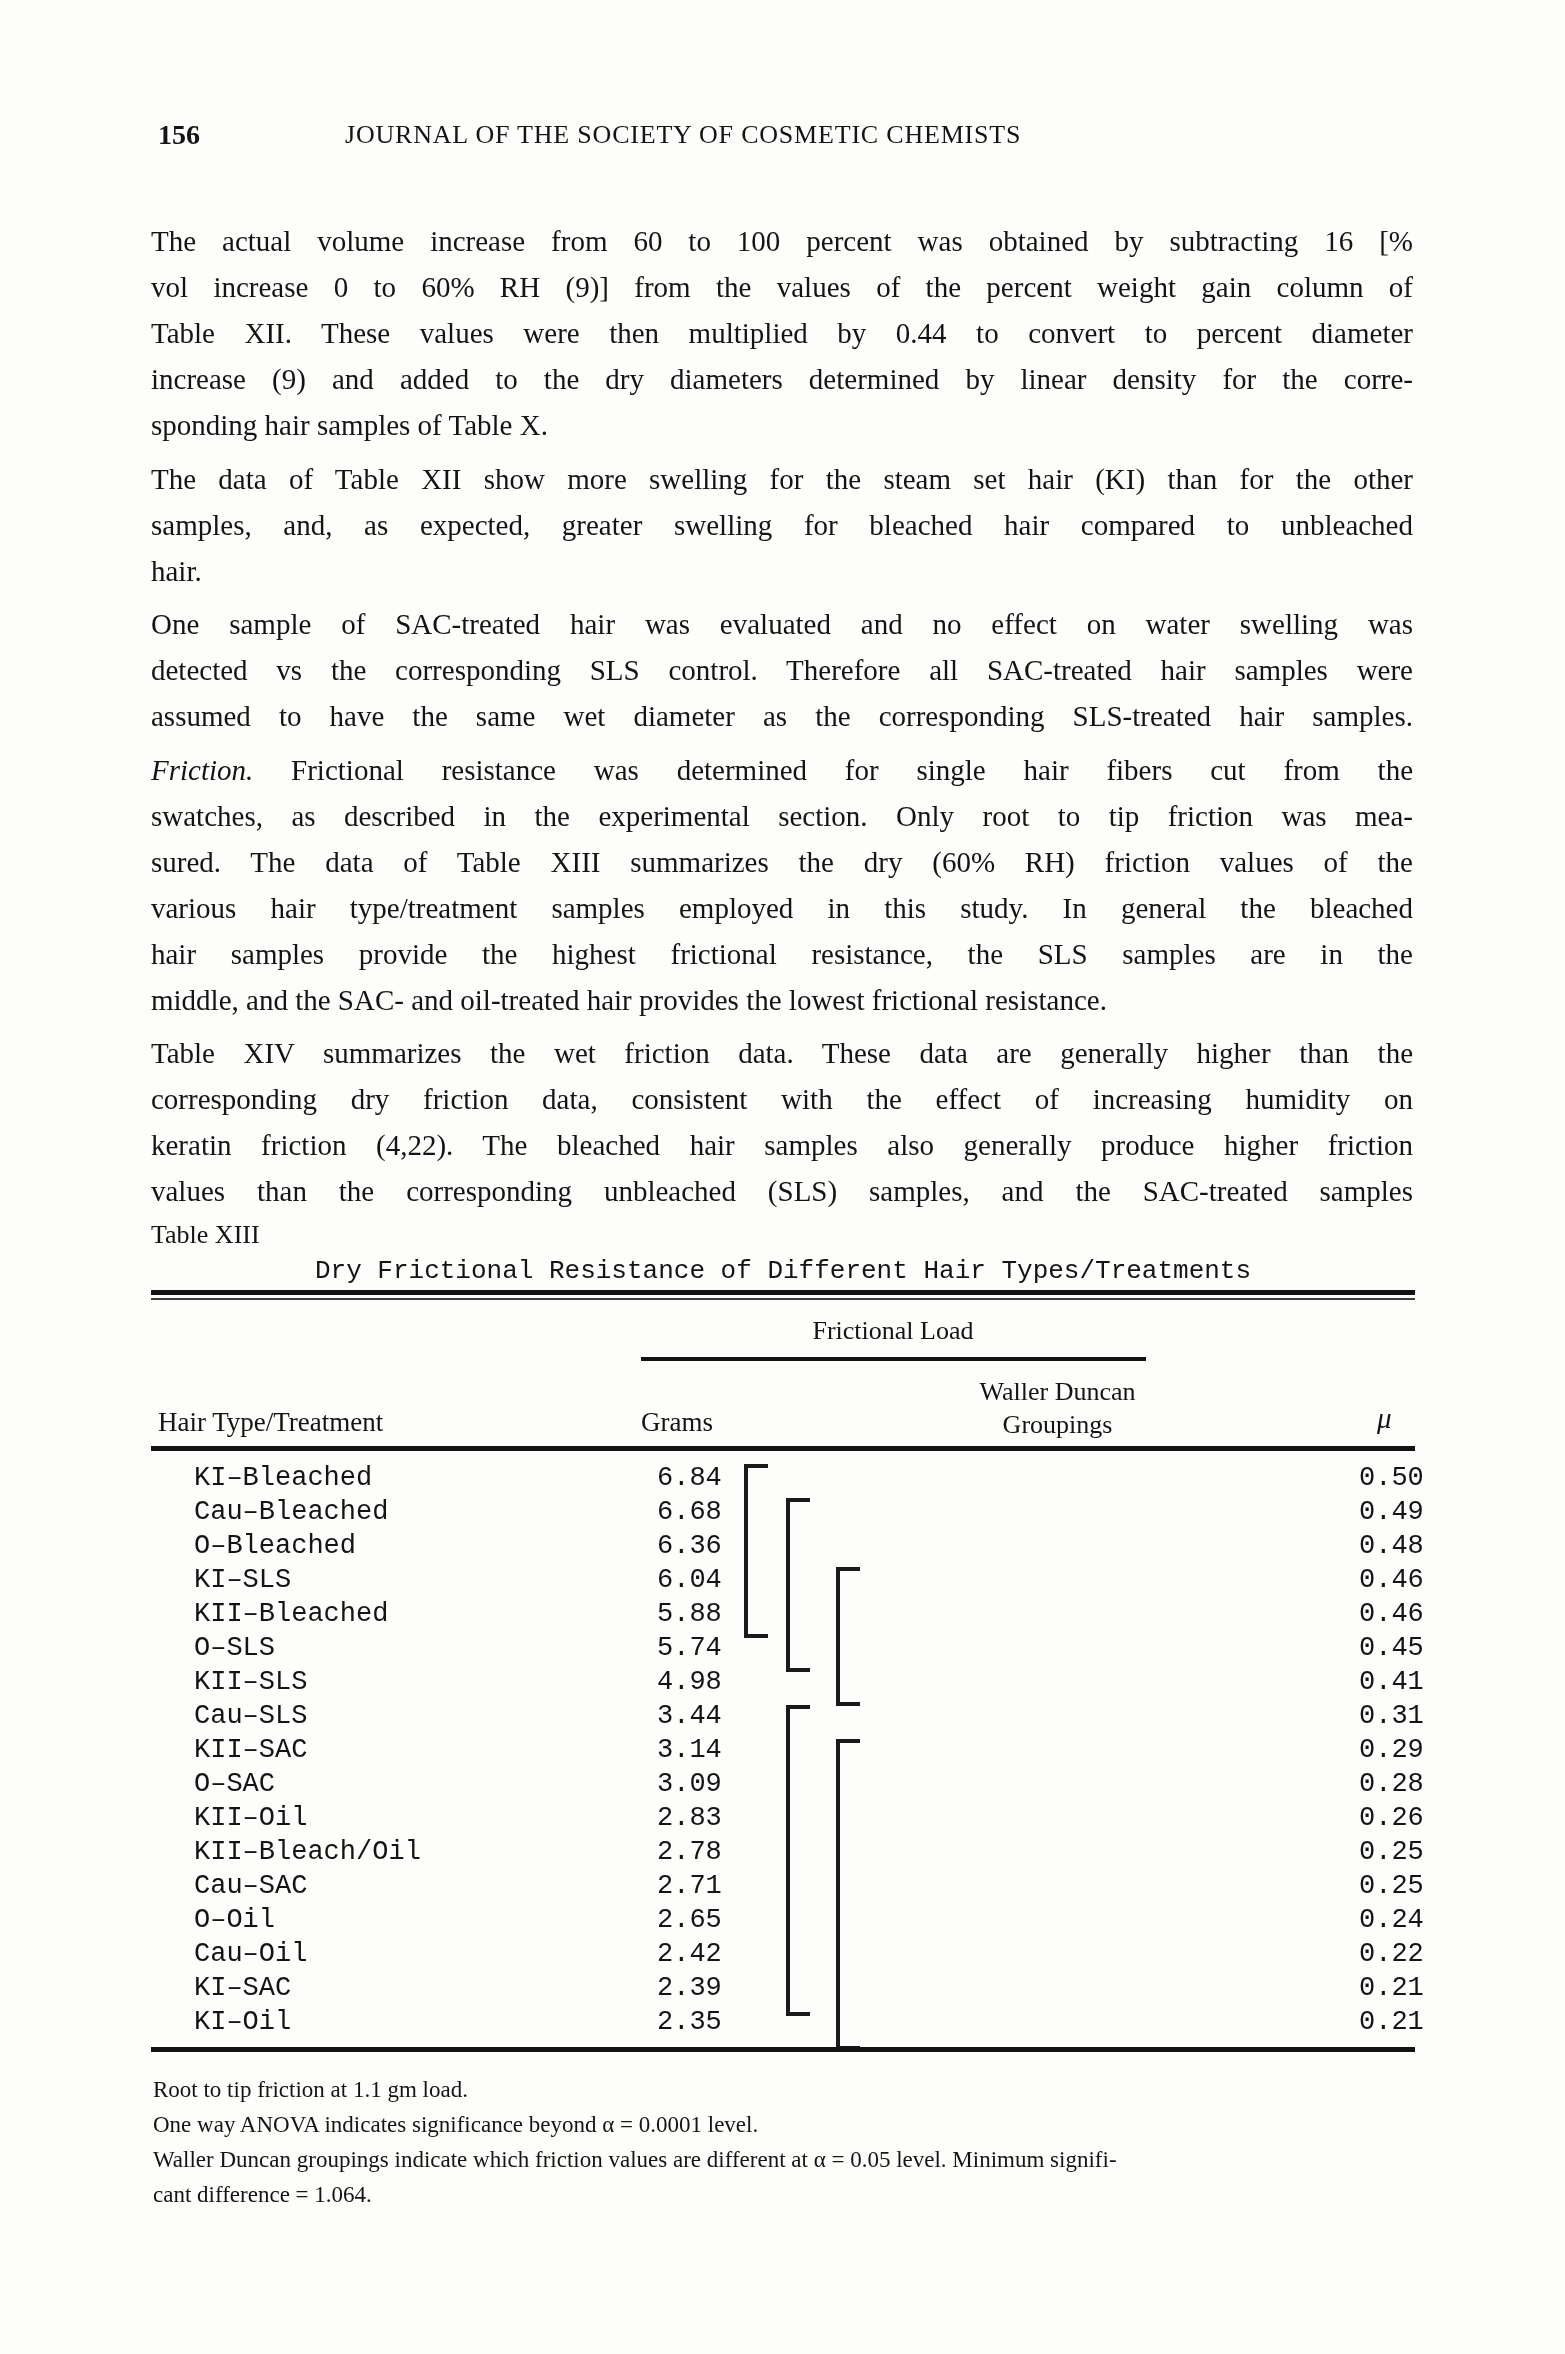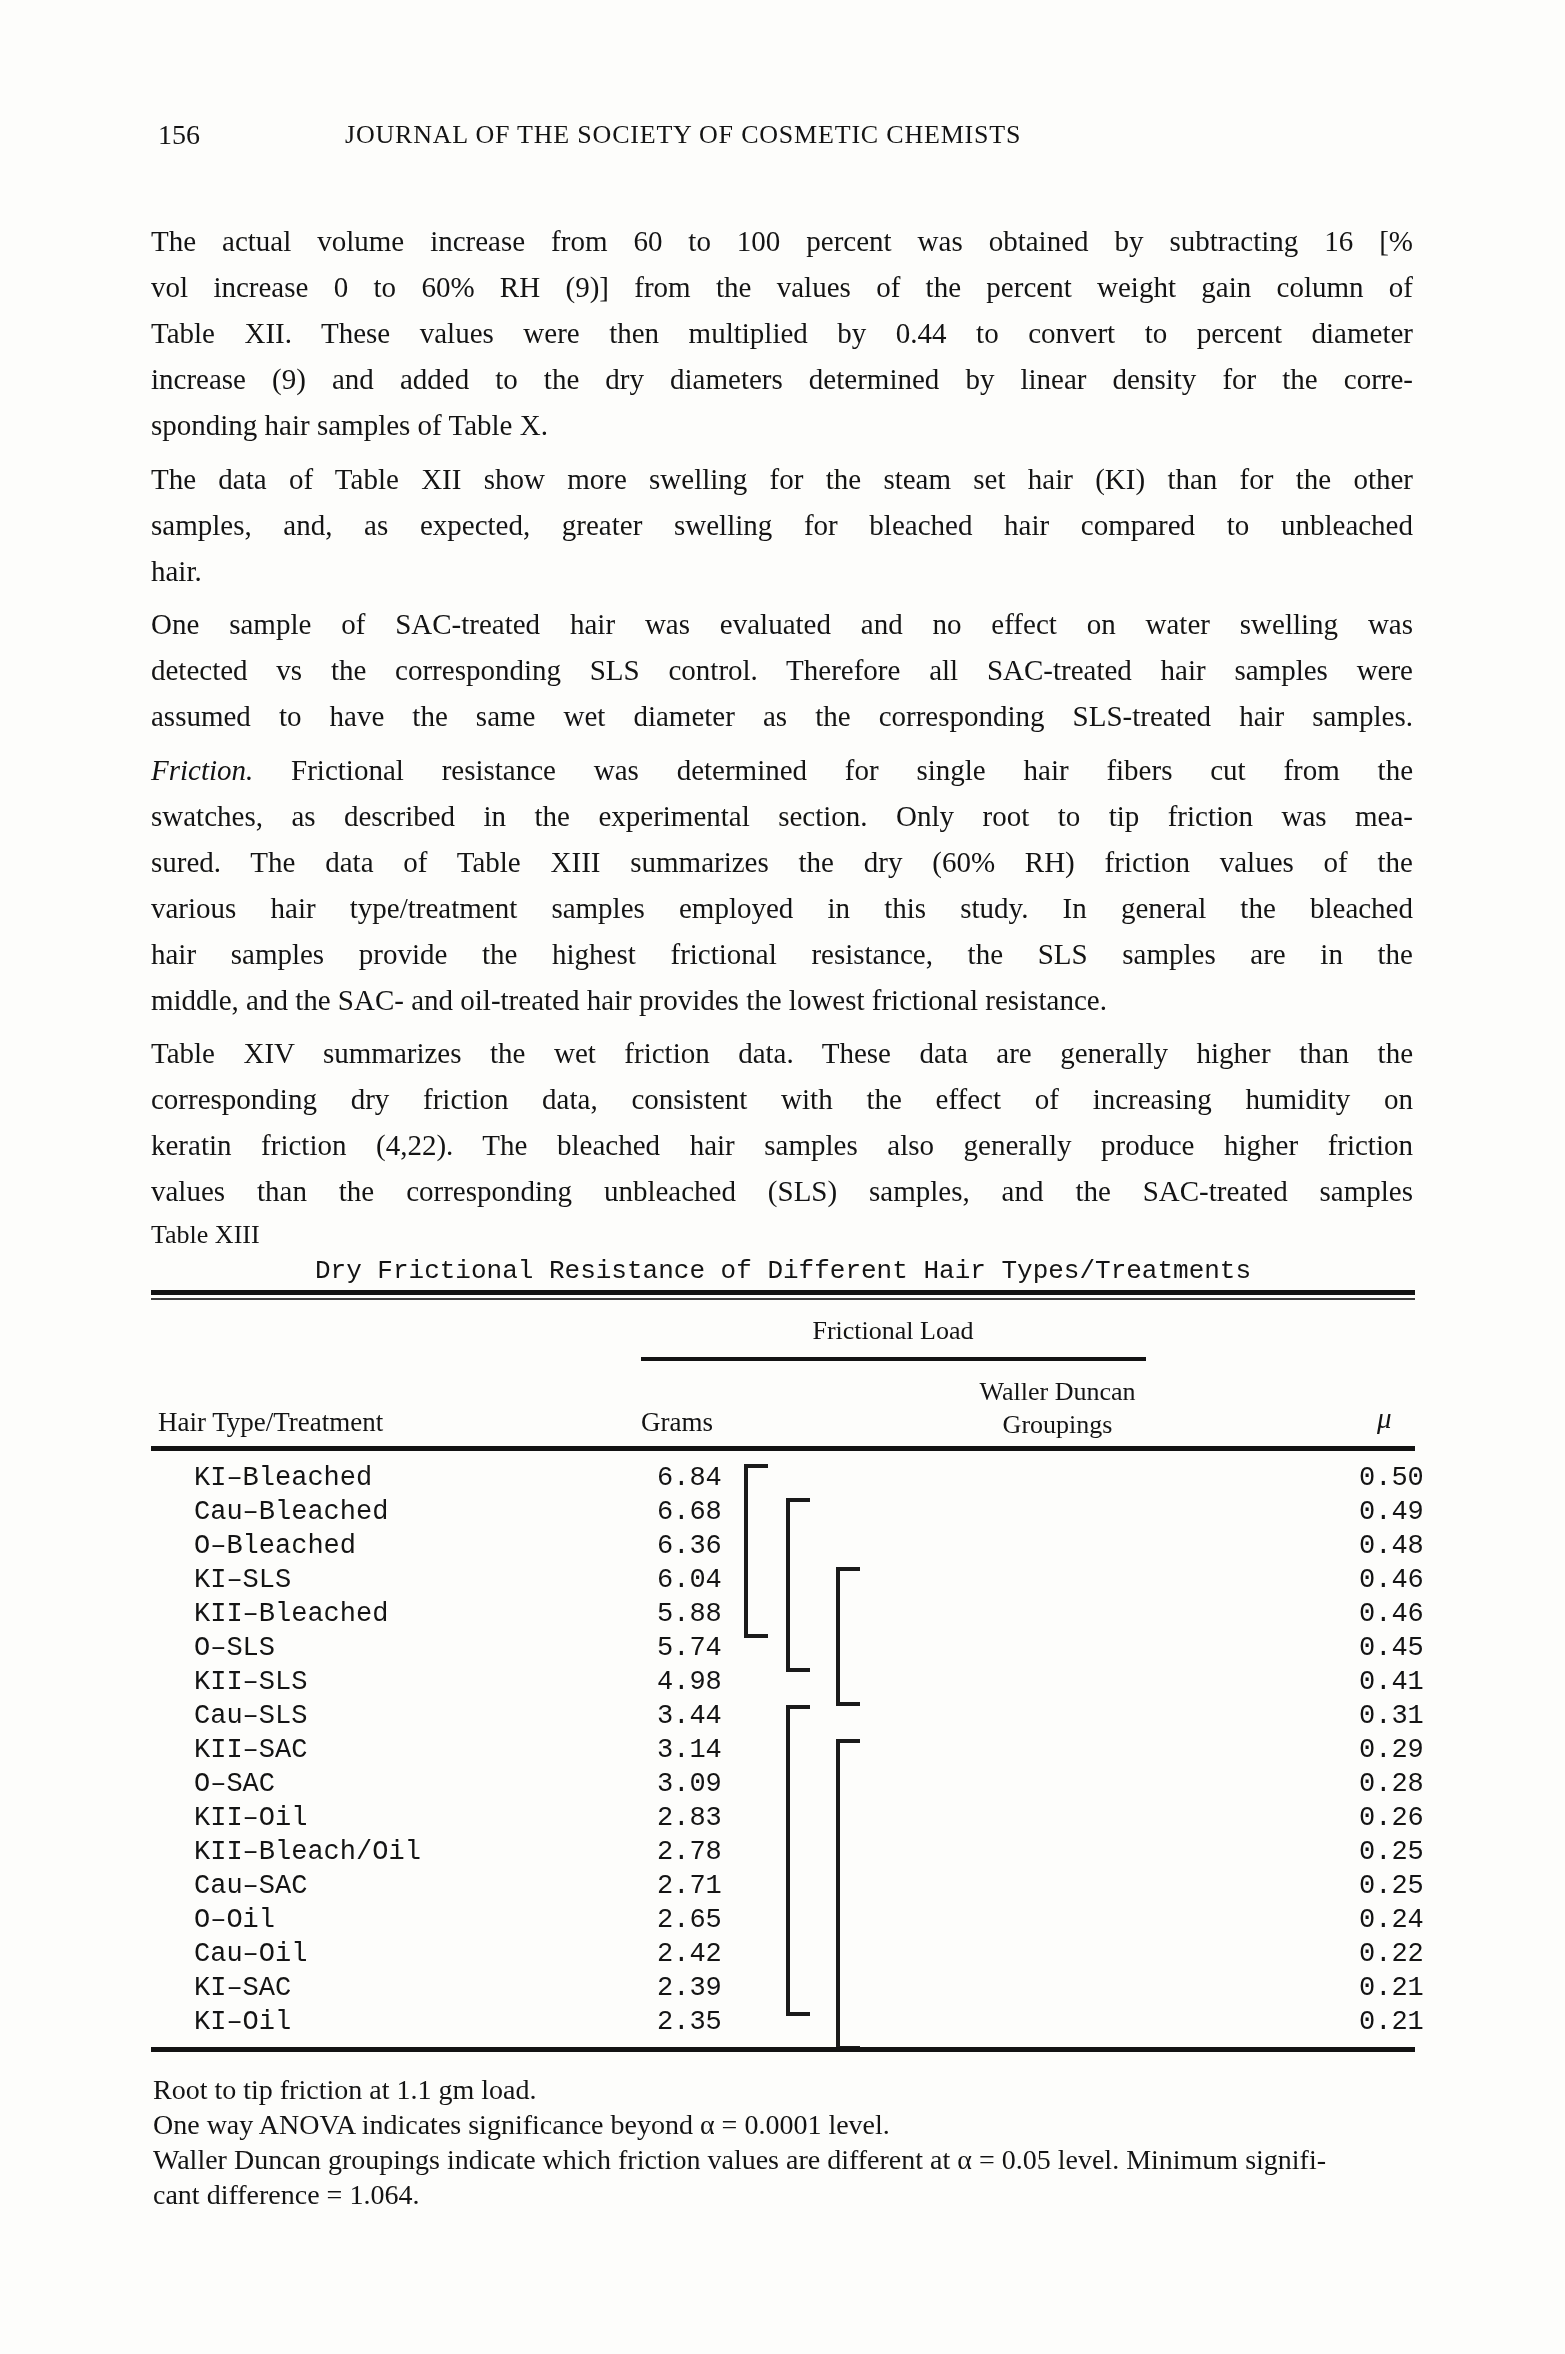--- a/index.html
+++ b/index.html
@@ -8,21 +8,21 @@
     width:1566px; height:2355px;
     margin:0 auto;
     background:#fdfdfb;
     font-family:"Liberation Serif","DejaVu Serif",serif;
     color:#141414;
     overflow:hidden;
   }
   .abs { position:absolute; }
 
   
-  .pagenum { left:158px; top:119px; font-size:28px; }
+  .pagenum { left:158px; top:119px; font-size:28px;font-weight:bold; }
   .jtitle  { left:345px; top:120px; font-size:26px; letter-spacing:0.8px; }
 
   
   .bodytext { left:151px; top:218px; width:1262px; }
   .para { margin-bottom:7.5px; }
   .pline {
     font-size:29px; line-height:46px;
     text-align:justify; text-align-last:justify;
     white-space:normal;
   }
@@ -52,21 +52,21 @@
   .bracket {
     position:absolute; width:20px;
     border-left:4.2px solid #1a1a1a;
     border-top:4.2px solid #1a1a1a;
     border-bottom:4.2px solid #1a1a1a;
   }
   .rule-bottom { left:151px; top:2047px; width:1264px; height:4.7px; }
 
   
   .footnotes { left:153px; top:2072px; width:1299px; }
-  .fline { font-size:28px; line-height:35px; white-space:nowrap; }
+  .fline { font-size:23px; line-height:35px; white-space:nowrap; }
 </style>
 </head>
 <body>
 
 <div class="page">
 
   <span class="abs pagenum">156</span>
   <span class="abs jtitle">JOURNAL OF THE SOCIETY OF COSMETIC CHEMISTS</span>
 
   <div class="abs bodytext" id="paragraphs">

